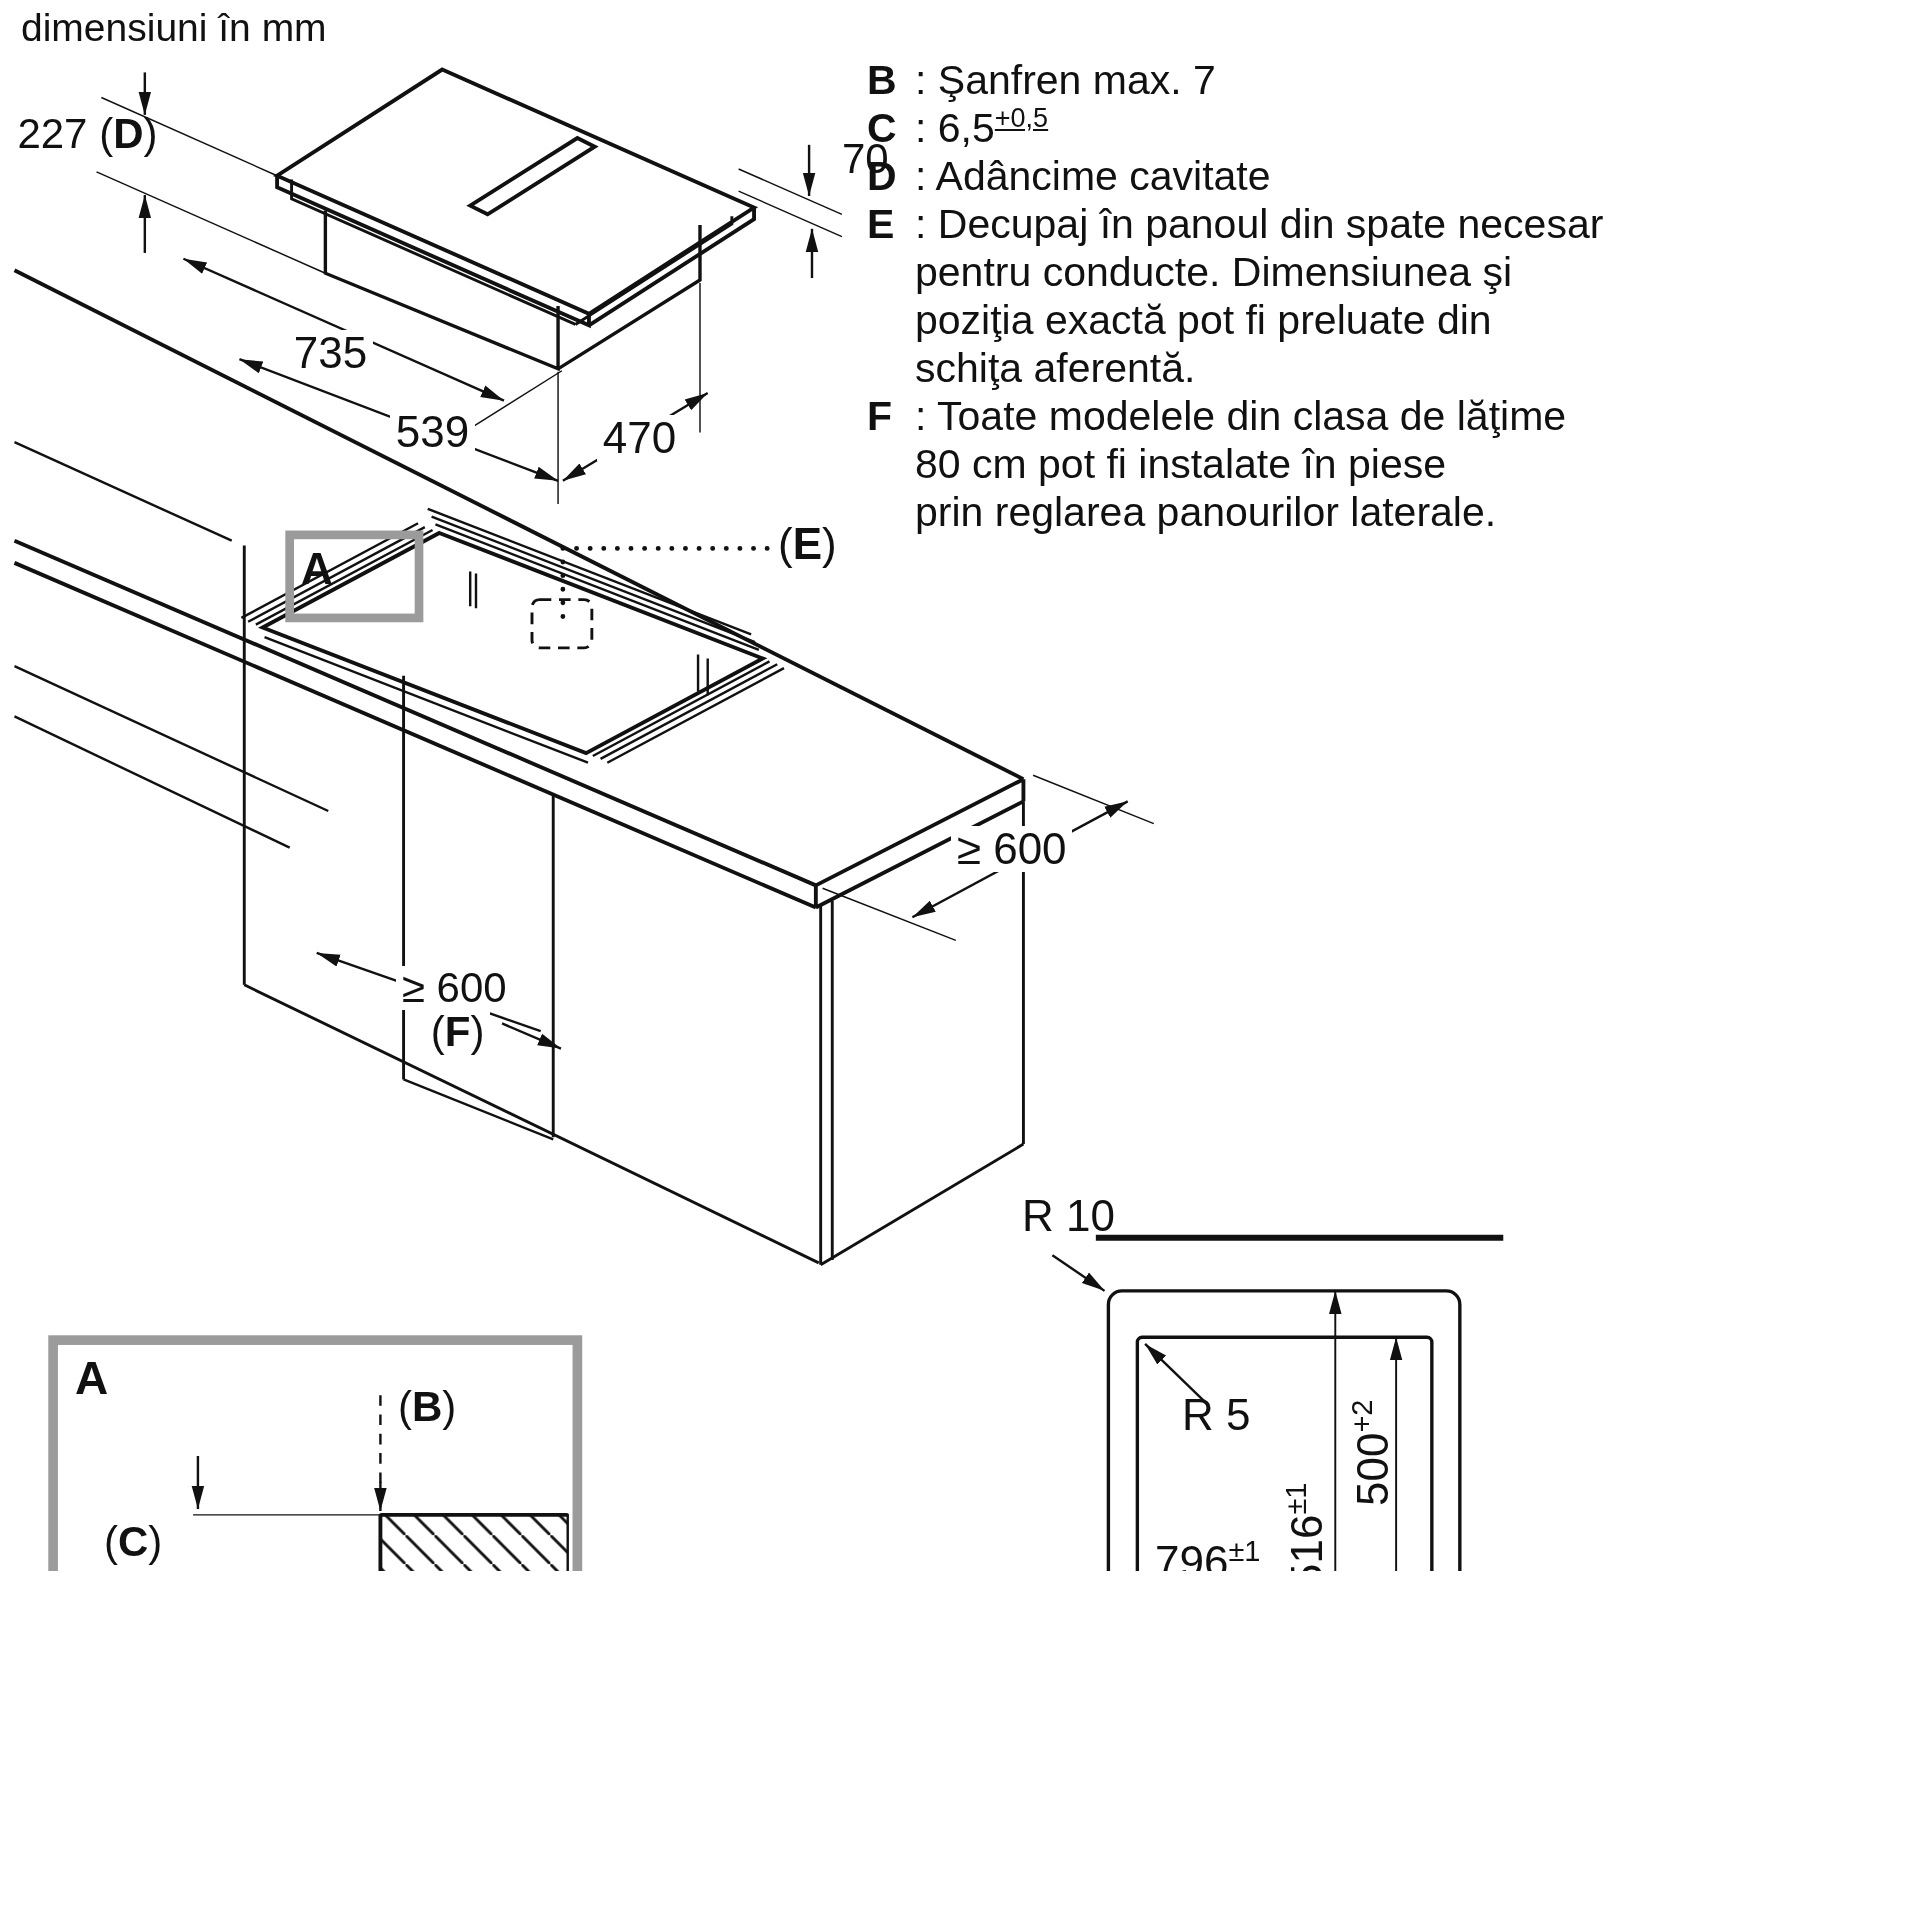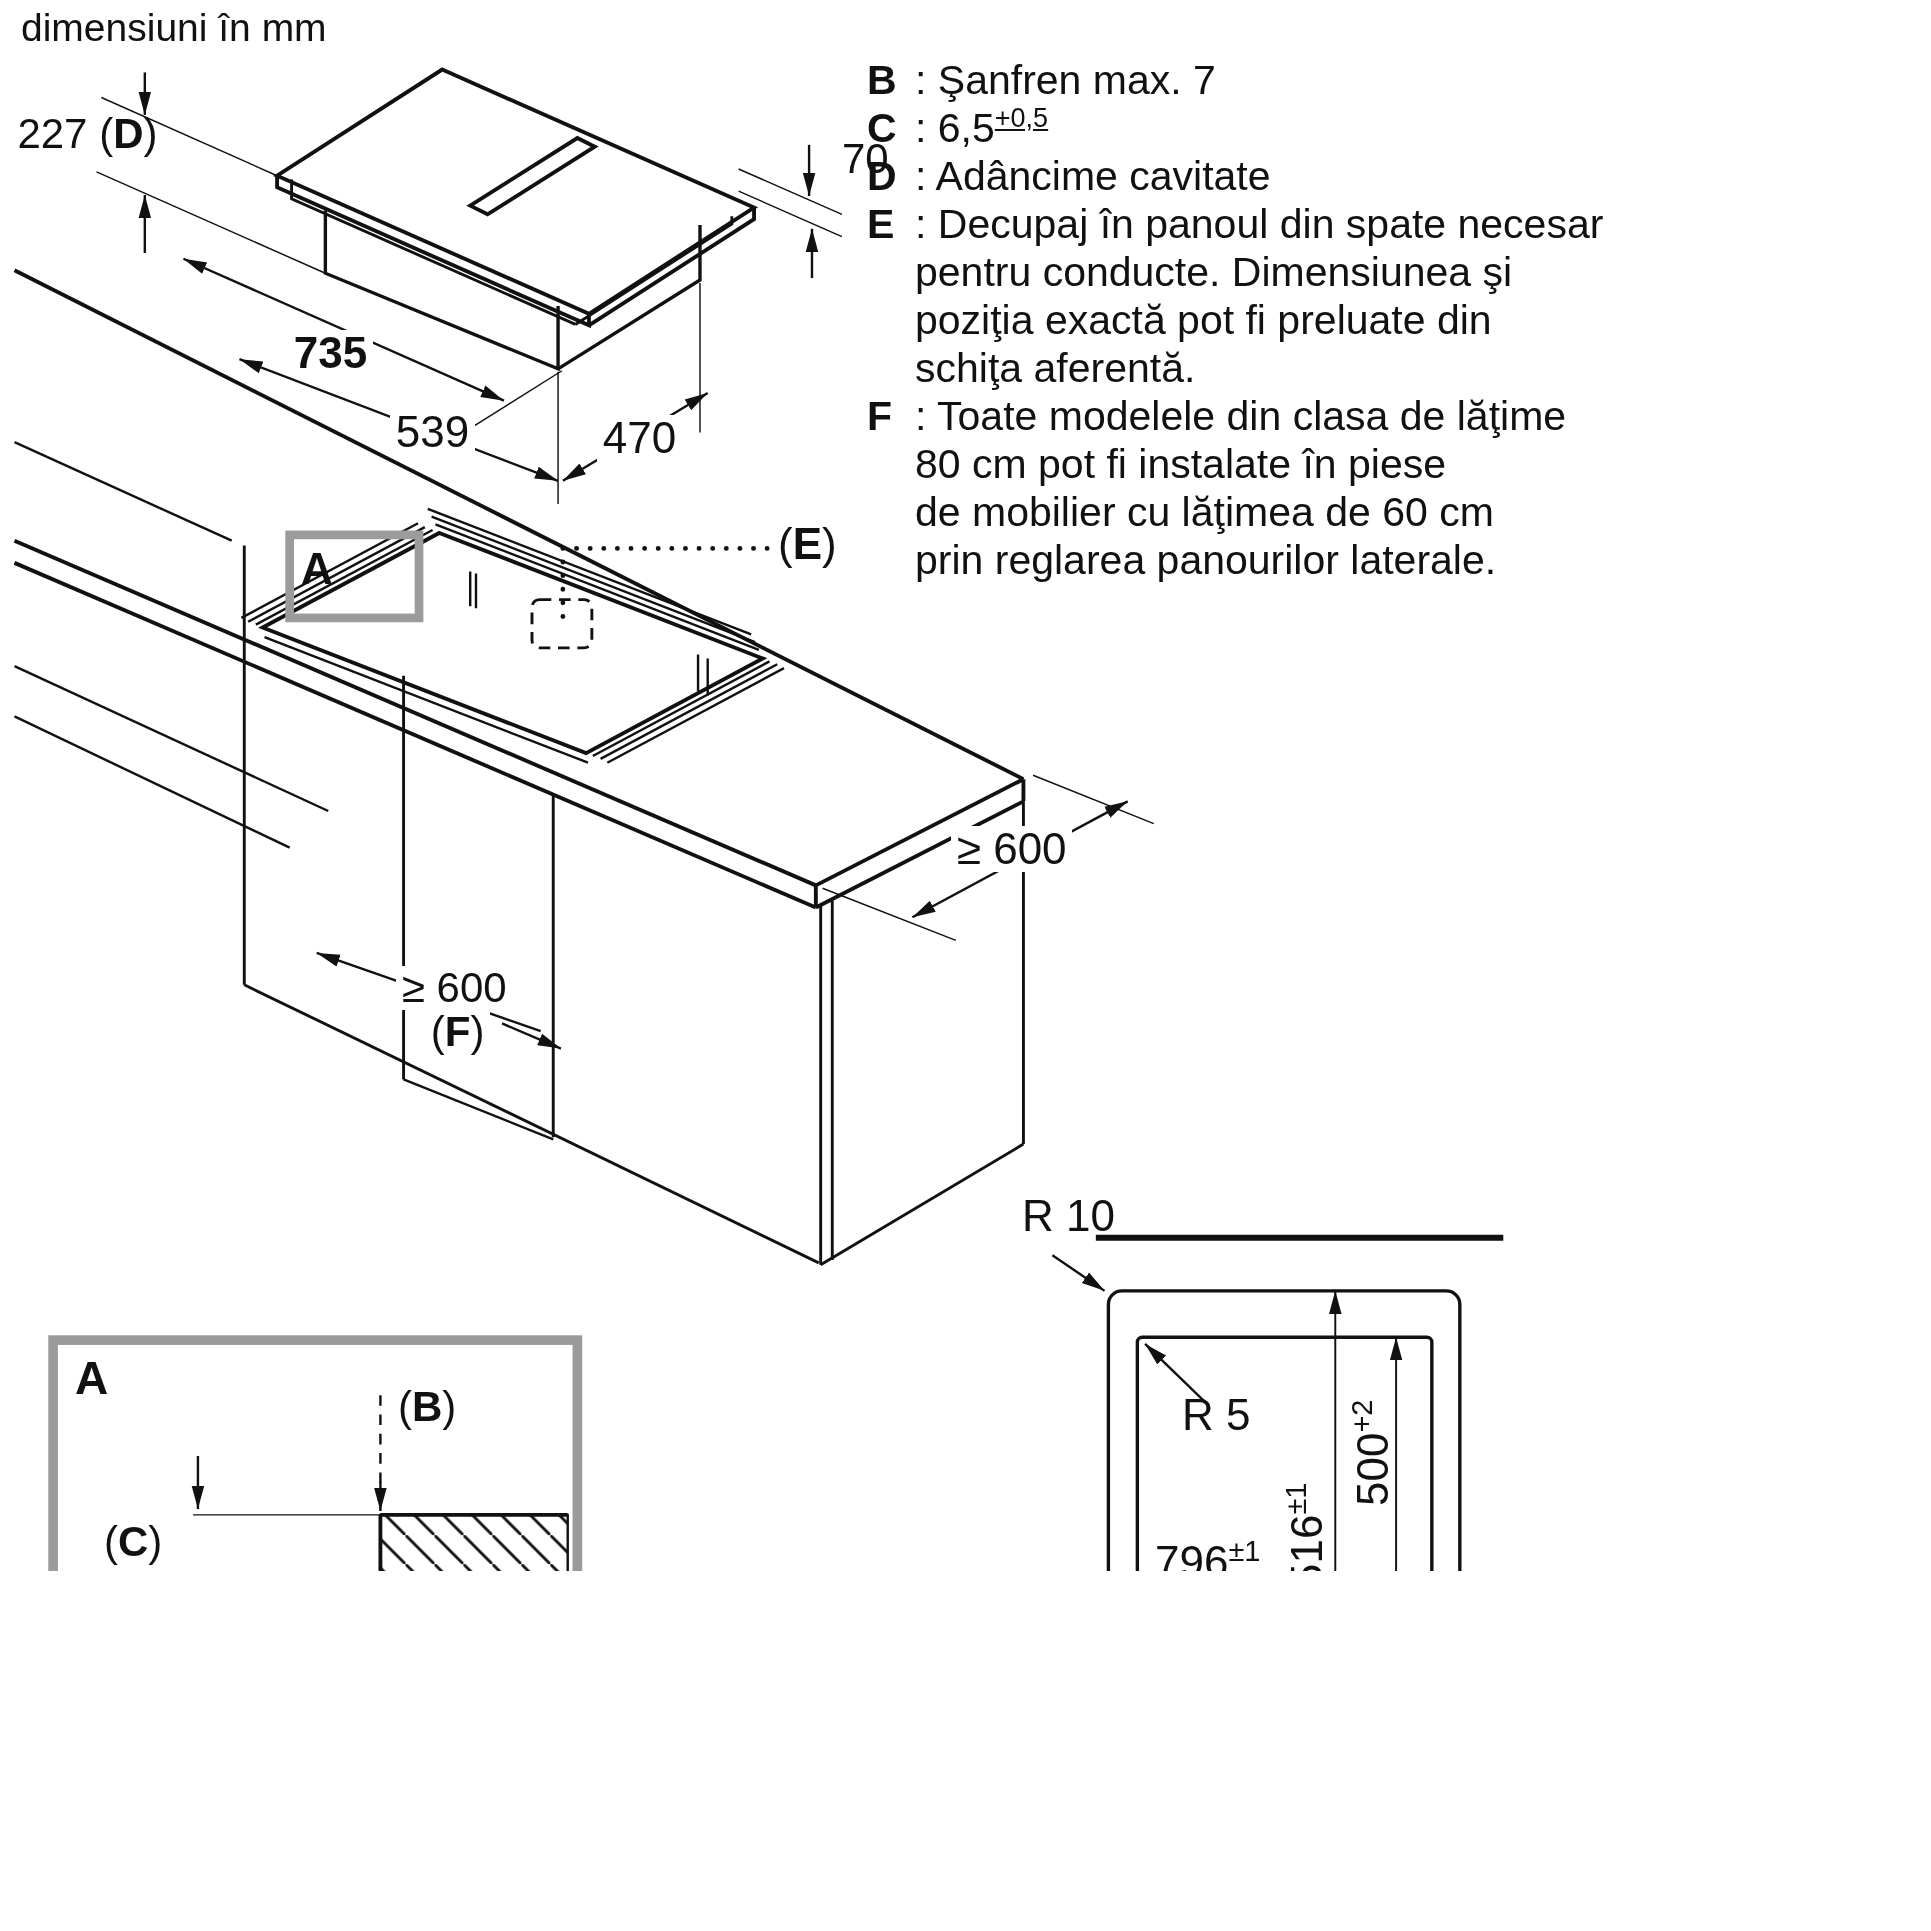--- a/index.html
+++ b/index.html
@@ -136,27 +136,26 @@
   <div class="notes">
     <div class="note-row"><span class="note-key">B</span><span class="note-sep">:</span> <span>Şanfren max. 7</span></div>
     <div class="note-row"><span class="note-key">C</span><span class="note-sep">:</span> <span>6,5</span><span class="sup">+0,5</span></div>
     <div class="note-row"><span class="note-key">D</span><span class="note-sep">:</span> <span>Adâncime cavitate</span></div>
     <div class="note-row"><span class="note-key">E</span><span class="note-sep">:</span> <span>Decupaj în panoul din spate necesar</span></div>
     <div class="note-row"><span>pentru conducte. Dimensiunea şi</span></div>
     <div class="note-row"><span>poziţia exactă pot fi preluate din</span></div>
     <div class="note-row"><span>schiţa aferentă.</span></div>
     <div class="note-row"><span class="note-key">F</span><span class="note-sep">:</span> <span>Toate modelele din clasa de lăţime</span></div>
     <div class="note-row"><span>80 cm pot fi instalate în piese</span></div>
-    <div class="note-row"><span>de mobilier cu lăţimea de 60 cm</span></div>
     <div class="note-row"><span>prin reglarea panourilor laterale.</span></div>
   </div>
 
   <div class="lbl" style="left:17.4px;top:112px;text-align:right;"><span>227 (</span><b>D</b><span>)</span></div>
   <div class="lbl" style="left:842px;top:137px;">70</div>
-  <div class="lbl big cut" style="left:288px;top:330px;font-weight:bold;">735</div>
+  <div class="lbl big cut" style="left:288px;top:330px;">735</div>
   <div class="lbl big cut" style="left:390px;top:409px;">539</div>
   <div class="lbl big cut" style="left:597px;top:415px;">470</div>
 
   <div class="lbl big bold" style="left:301px;top:546px;">A</div>
   <div class="lbl big" style="left:778px;top:521px;"><span>(</span><b>E</b><span>)</span></div>
   <div class="lbl big cut" style="left:951px;top:826px;">≥ 600</div>
   <div class="lbl cut" style="left:396px;top:966px;">≥ 600</div>
   <div class="lbl cut" style="left:425px;top:1010px;"><span>(</span><b>F</b><span>)</span></div>
 
   <div class="lbl bold" style="left:75px;top:1354px;font-size:46px;">A</div>

